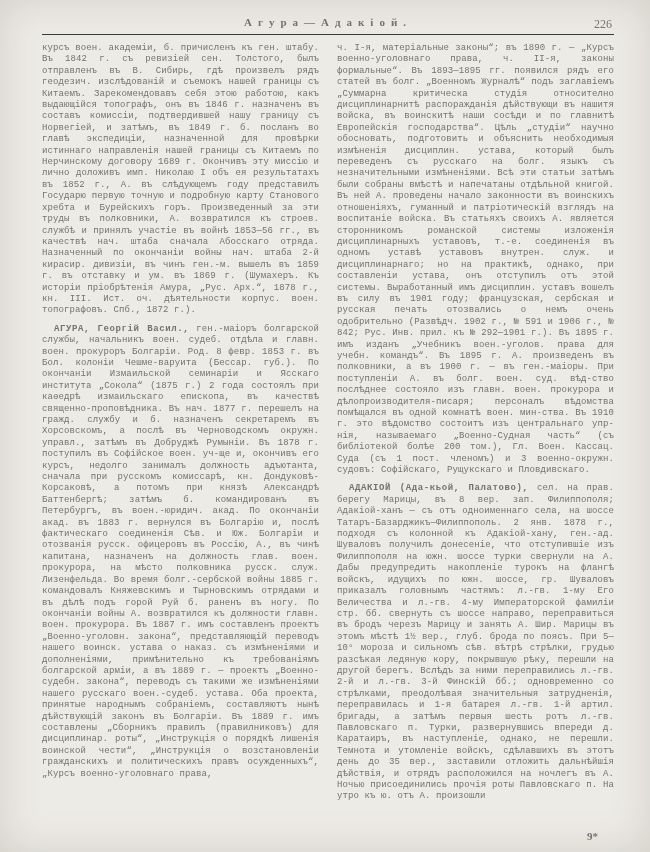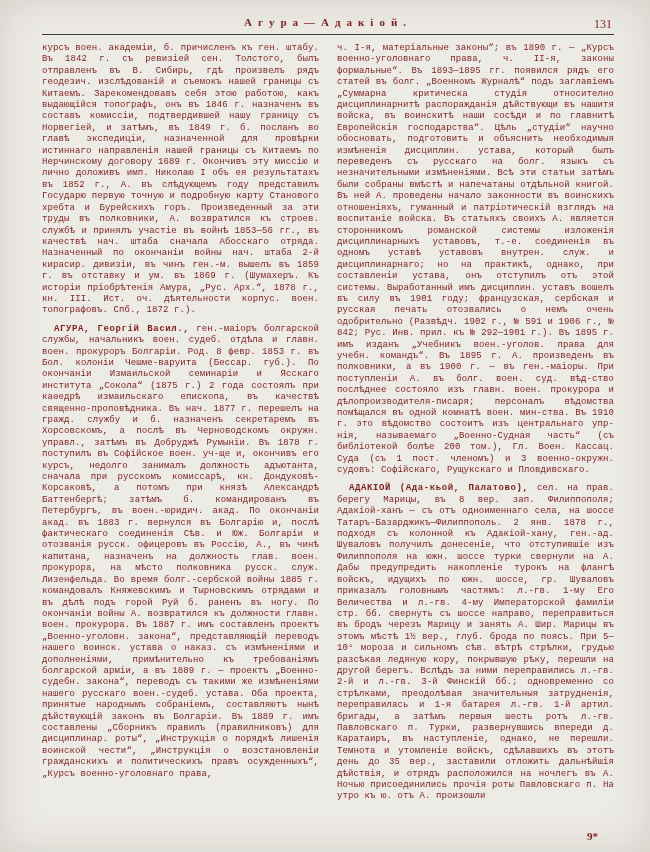--- a/index.html
+++ b/index.html
@@ -6,21 +6,21 @@
     margin: 0;
     padding: 0;
     background: #d8d5cf;
   }
   .page {
     position: relative;
     width: 650px;
     height: 852px;
     box-sizing: border-box;
     background: #edebe5;
-    color: #7f1d1d;
+    color: #737373;
     font-family: "Liberation Serif", "DejaVu Serif", serif;
     padding: 16px 36px 12px 42px;
     overflow: hidden;
     box-shadow: inset 0 0 40px rgba(90,85,70,0.18);
   }
   .running-head {
     position: relative;
     height: 16px;
     margin-bottom: 1px;
   }
@@ -74,21 +74,21 @@
     font-weight: bold;
   }
 </style>
 </head>
 <body>
 
 <div class="page">
 
   <div class="running-head">
     <div class="head-title">Агура—Адакіой.</div>
-    <div class="page-number">131</div>
+    <div class="page-number">226</div>
   </div>
 
   <hr class="head-rule">
 
   <div class="columns">
     <div class="col">
         <p class="cont">курсъ воен. академіи, б. причисленъ къ ген. штабу. Въ 1842 г. съ ревизіей сен. Толстого, былъ отправленъ въ В. Сибирь, гдѣ произвелъ рядъ геодезич. изслѣдованій и съемокъ нашей границы съ Китаемъ. Зарекомендовавъ себя этою работою, какъ выдающійся топографъ, онъ въ 1846 г. назначенъ въ составъ комиссіи, подтвердившей нашу границу съ Норвегіей, и затѣмъ, въ 1849 г. б. посланъ во главѣ экспедиціи, назначенной для провѣрки истиннаго направленія нашей границы съ Китаемъ по Нерчинскому договору 1689 г. Окончивъ эту миссію и лично доложивъ имп. Николаю I объ ея результатахъ въ 1852 г., А. въ слѣдующемъ году представилъ Государю первую точную и подробную карту Станового хребта и Бурейскихъ горъ. Произведенный за эти труды въ полковники, А. возвратился къ строев. службѣ и принялъ участіе въ войнѣ 1853—56 гг., въ качествѣ нач. штаба сначала Абосскаго отряда. Назначенный по окончаніи войны нач. штаба 2-й кирасир. дивизіи, въ чинъ ген.-м. вышелъ въ 1859 г. въ отставку и ум. въ 1869 г. (Шумахеръ. Къ исторіи пріобрѣтенія Амура, „Рус. Арх.“, 1878 г., кн. III. Ист. оч. дѣятельности корпус. воен. топографовъ. Спб., 1872 г.).</p>
         <p class="entry"><b>АГУРА, Георгій Васил.,</b> ген.-маіоръ болгарской службы, начальникъ воен. судеб. отдѣла и главн. воен. прокуроръ Болгаріи. Род. 8 февр. 1853 г. въ Бол. колоніи Чешме-варуита (Бессар. губ.). По окончаніи Измаильской семинаріи и Ясскаго института „Сокола“ (1875 г.) 2 года состоялъ при каѳедрѣ измаильскаго епископа, въ качествѣ священно-проповѣдника. Въ нач. 1877 г. перешелъ на гражд. службу и б. назначенъ секретаремъ въ Хорсовскомъ, а послѣ въ Черноводскомъ окружн. управл., затѣмъ въ Добруджѣ Румыніи. Въ 1878 г. поступилъ въ Софійское воен. уч-ще и, окончивъ его курсъ, недолго занималъ должность адъютанта, сначала при русскомъ комиссарѣ, кн. Дондуковѣ-Корсаковѣ, а потомъ при князѣ Александрѣ Баттенбергѣ; затѣмъ б. командированъ въ Петербургъ, въ воен.-юридич. акад. По окончаніи акад. въ 1883 г. вернулся въ Болгарію и, послѣ фактическаго соединенія Сѣв. и Юж. Болгаріи и отозванія русск. офицеровъ въ Россію, А., въ чинѣ капитана, назначенъ на должность глав. воен. прокурора, на мѣсто полковника русск. служ. Лизенфельда. Во время болг.-сербской войны 1885 г. командовалъ Княжевскимъ и Тырновскимъ отрядами и въ дѣлѣ подъ горой Руй б. раненъ въ ногу. По окончаніи войны А. возвратился къ должности главн. воен. прокурора. Въ 1887 г. имъ составленъ проектъ „Военно-уголовн. закона“, представляющій переводъ нашего воинск. устава о наказ. съ измѣненіями и дополненіями, примѣнительно къ требованіямъ болгарской арміи, а въ 1889 г. — проектъ „Военно-судебн. закона“, переводъ съ такими же измѣненіями нашего русскаго воен.-судеб. устава. Оба проекта, принятые народнымъ собраніемъ, составляютъ нынѣ дѣйствующій законъ въ Болгаріи. Въ 1889 г. имъ составлены „Сборникъ правилъ (правилниковъ) для дисциплинар. роты“, „Инструкція о порядкѣ лишенія воинской чести“, „Инструкція о возстановленіи гражданскихъ и политическихъ правъ осужденныхъ“, „Курсъ военно-уголовнаго права,</p>
       </div>
     <div class="col">

